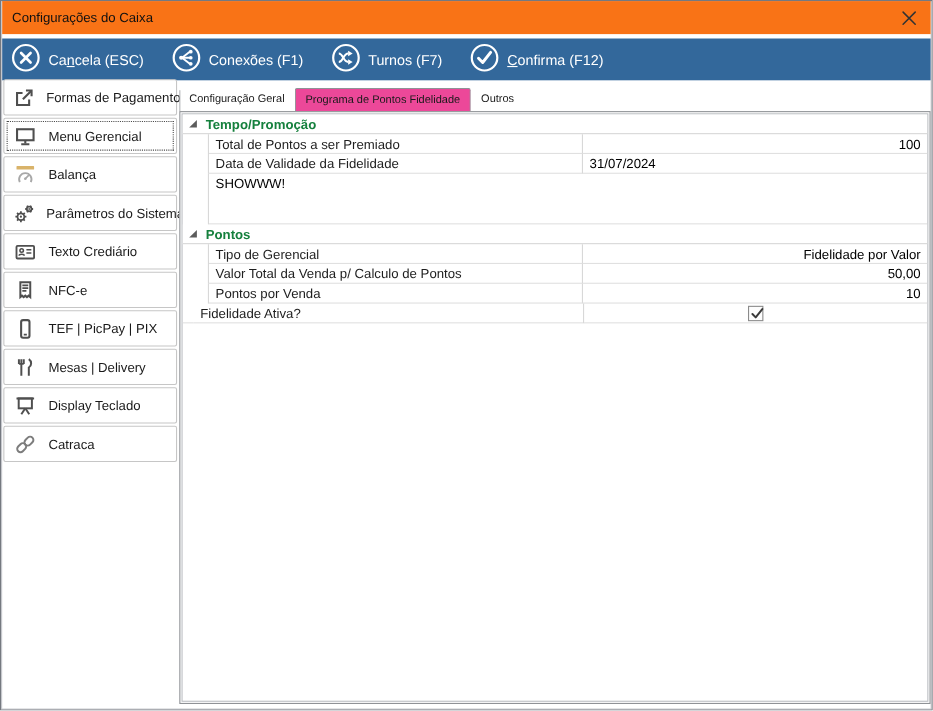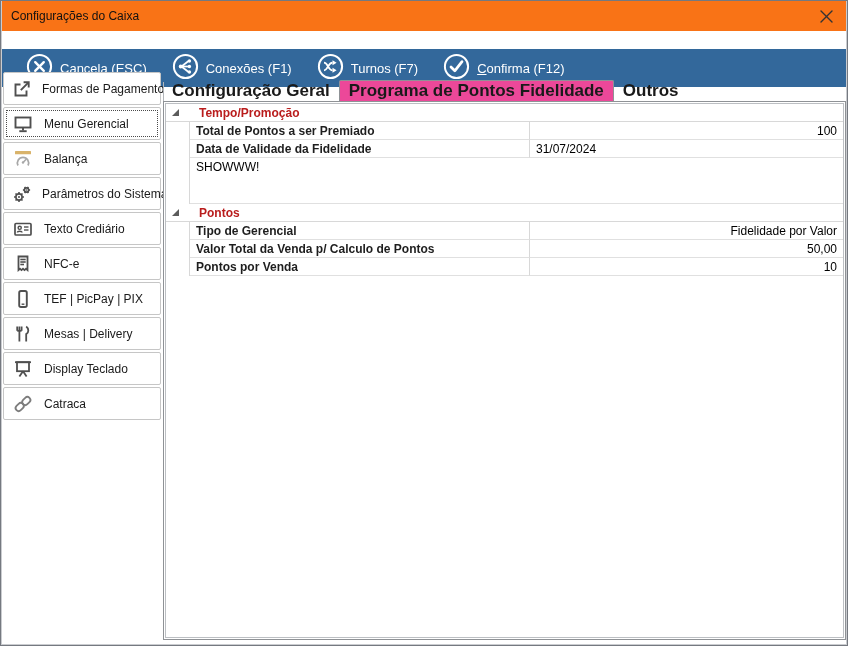--- a/index.html
+++ b/index.html
@@ -4,47 +4,47 @@
 <style>
   * { margin:0; padding:0; box-sizing:border-box; }
   html,body { background:#fff; font-family:"Liberation Sans", sans-serif; }
   .window{ position:relative; width:848px; height:646px; background:#fff;
            border:1px solid #757980; box-shadow: inset 0 0 0 1px #caccd0; overflow:hidden;}
   
   .titlebar{ position:absolute; top:0; left:1px; right:1px; height:30px; background:#f97316; }
   .title{ position:absolute; left:9px; top:8px; font-size:12px; color:#111; }
   .close-btn{ position:absolute; right:11px; top:7px; width:17px; height:17px; cursor:default; }
   
-  .toolbar{ position:absolute; top:48px; left:1px; right:1px; height:38px; background:#33689B;
-            display:flex; align-items:center; padding-left:24px; gap:25px; }
+  .toolbar{ position:absolute; top:34px; left:1px; right:1px; height:38px; background:#33689B;
+            display:flex; align-items:center; padding-left:8px; gap:25px; }
   .tb-btn{ display:flex; align-items:center; gap:7px; color:#fff; font-size:13px; white-space:nowrap; }
   .tb-btn u{ text-decoration:underline; }
   
   .sidebar{ position:absolute; left:2px; top:71px; width:158px; }
   .side-item{ height:33px; margin-bottom:2px; border:1px solid #c6c6c6; border-radius:2px;
               background:#fff; display:flex; align-items:center; position:relative; }
   .side-item .ic{ width:24px; margin-left:7px; display:flex; justify-content:center; align-items:center; }
   .side-item .lb{ margin-left:9px; font-size:12px; color:#1a1a1a; white-space:nowrap; }
   .side-item.selected::after{ content:""; position:absolute; inset:2px; border:1px dotted #4a4a4a; pointer-events:none; }
   
   .main{ position:absolute; left:162px; top:79px; width:683px; height:560px; }
   .tabstrip{ position:relative; height:21px; display:flex; align-items:stretch; z-index:2; }
   .tabstrip::before{ content:""; position:absolute; left:0; top:2px; bottom:0; width:1px; background:#b3b6ba; }
-  .tab{ font-size:17px; color:#1a1a1a; display:flex; align-items:center; padding:0 9px; white-space:nowrap;font-weight:bold; }
+  .tab{ font-size:10px; color:#1a1a1a; display:flex; align-items:center; padding:0 9px; white-space:nowrap; }
   .tab.active{ border:1px solid #8f9296; border-bottom:none; border-radius:2px 2px 0 0; background:#ec4899; }
   .page{ position:absolute; left:0; right:0; top:21px; bottom:0; border:1px solid #8f9296; background:#fff; }
   .grid{ position:absolute; inset:1px; border:1px solid #bcbfc3; background:#fff; overflow:hidden; font-size:12px; }
   
   .cat{ height:18px; display:flex; align-items:center; border-bottom:1px solid #d8d8d8; background:#fff; }
   .tri{ width:0; height:0; margin-left:6px; border-bottom:7px solid #5c5c5c; border-left:7px solid transparent; }
-  .ct{ margin-left:20px; font-weight:bold; color:#b91c1c; }
+  .ct{ margin-left:8px; font-weight:bold; color:#15803d; }
   .prow{ display:flex; align-items:stretch; height:18px; }
   .prow .ind{ width:24px; border-right:1px solid #d8d8d8; }
   .prow .plbl{ width:340px; display:flex; align-items:center; padding-left:6px;
-               border-right:1px solid #d8d8d8; border-bottom:1px solid #e0e0e0; color:#1e1e1e;font-weight:bold; }
+               border-right:1px solid #d8d8d8; border-bottom:1px solid #e0e0e0; color:#1e1e1e; }
   .prow .pval{ flex:1; display:flex; align-items:center; border-bottom:1px solid #e0e0e0;
                padding:0 6px; color:#000;text-align:right; }
   .pval.right{ justify-content:flex-end; }
   .pval.center{ justify-content:center; }
   .prow.tall{ height:46px; }
   .prow.tall .pval{ align-items:flex-start; padding-top:2px; }
   .rootrow .ind{ width:10px; border-right:none; border-bottom:1px solid #e0e0e0; }
   .rootrow .plbl{ width:355px; }
   .cbx{ width:14px; height:14px; border:1px solid #8b8b8b; background:#fdfdfd; position:relative; }
   .cbx svg{ display:none; position:absolute; left:0; top:-1px; }
@@ -288,18 +288,29 @@
           <div class="ind"></div>
           <div class="plbl">Valor Total da Venda p/ Calculo de Pontos</div>
           <div class="pval right">50,00</div>
         </div>
         <div class="prow">
           <div class="ind"></div>
           <div class="plbl">Pontos por Venda</div>
           <div class="pval right">10</div>
         </div>
 
+        <div class="prow rootrow">
+          <div class="ind"></div>
+          <div class="plbl">Fidelidade Ativa?</div>
+          <div class="pval center">
+            <span class="cbx checked">
+              <svg width="15" height="15" viewBox="0 0 15 15" fill="none">
+                <polyline points="3,7.5 6,10.5 12,3" stroke="#3a3a3a" stroke-width="1.8" stroke-linecap="round" stroke-linejoin="round"></polyline>
+              </svg>
+            </span>
+          </div>
+        </div>
 
       </div>
     </div>
   </div>
 
 </div>
 
 </body></html>

